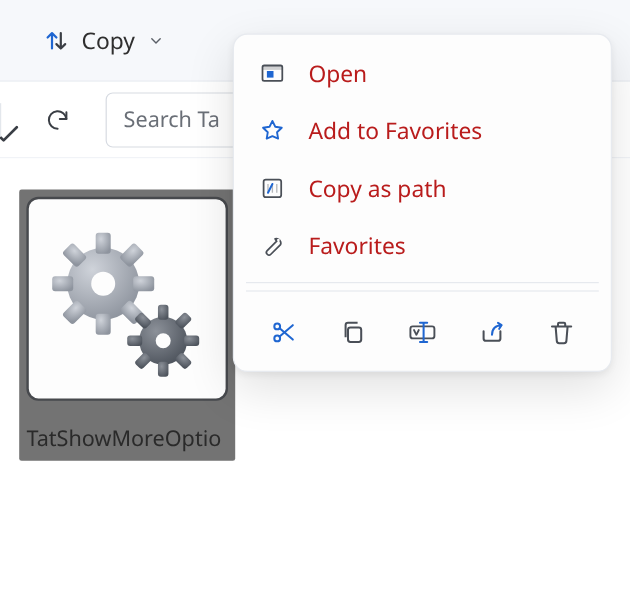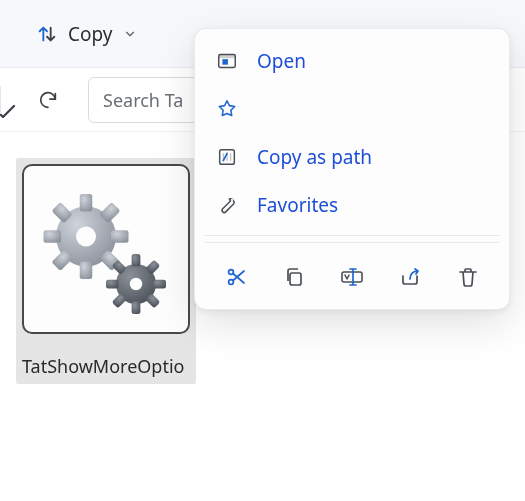--- a/index.html
+++ b/index.html
@@ -65,21 +65,21 @@
     font-size:18px;
   }
 
   
   .file-area {
     padding: 26px 0 0 16px;
     background:#fff;
   }
   .file-tile {
     width: 180px;
-    background:#e5e5e5;
+    background:#737373;
     border-radius:2px;
     padding: 6px;
   }
   .file-thumb {
     background:#fdfdfd;
     border:2px solid #47494d;
     border-radius:10px;
     height: 170px;
     overflow:hidden;
     display:flex; align-items:center; justify-content:center;
@@ -104,21 +104,21 @@
     box-shadow: 0 14px 40px rgba(0,0,0,0.12), 0 2px 6px rgba(0,0,0,0.06);
     padding: 8px 0;
   }
   .menu-item {
     display:flex;
     align-items:center;
     gap: 18px;
     height: 48px;
     padding: 0 20px;
     font-size: 19px;
-    color:#1d4ed8;
+    color:#b91c1c;
     cursor:pointer;
   }
   .menu-item .mi-icon {
     width: 24px; height:24px;
     display:flex; align-items:center; justify-content:center;
     flex: 0 0 24px;
   }
   .menu-sep {
     height:1px;
     background:#e6e9ee;
@@ -251,20 +251,21 @@
     <span>Open</span>
   </div>
 
 
   <div class="menu-item">
     <span class="mi-icon">
       <svg width="22" height="22" viewBox="0 0 24 24">
           <path d="M12 3l2.6 5.3 5.9.9-4.3 4.1 1 5.8L12 16.9 6.8 19.1l1-5.8L3.5 9.2l5.9-.9L12 3z" fill="none" stroke="#1f66d1" stroke-width="1.7" stroke-linejoin="round"></path>
         </svg>
     </span>
+    <span>Add to Favorites</span>
   </div>
 
 
   <div class="menu-item">
     <span class="mi-icon">
       <svg width="22" height="22" viewBox="0 0 24 24">
           <rect x="4" y="4" width="16" height="16" rx="2" fill="none" stroke="#4a4f57" stroke-width="1.6"></rect>
           <path d="M8 8v8M12 8v8M16 8v8" stroke="#4a4f57" stroke-width="1.2" opacity="0.4"></path>
           <path d="M8 16l4-8" stroke="#1f66d1" stroke-width="1.8" stroke-linecap="round"></path>
         </svg>

